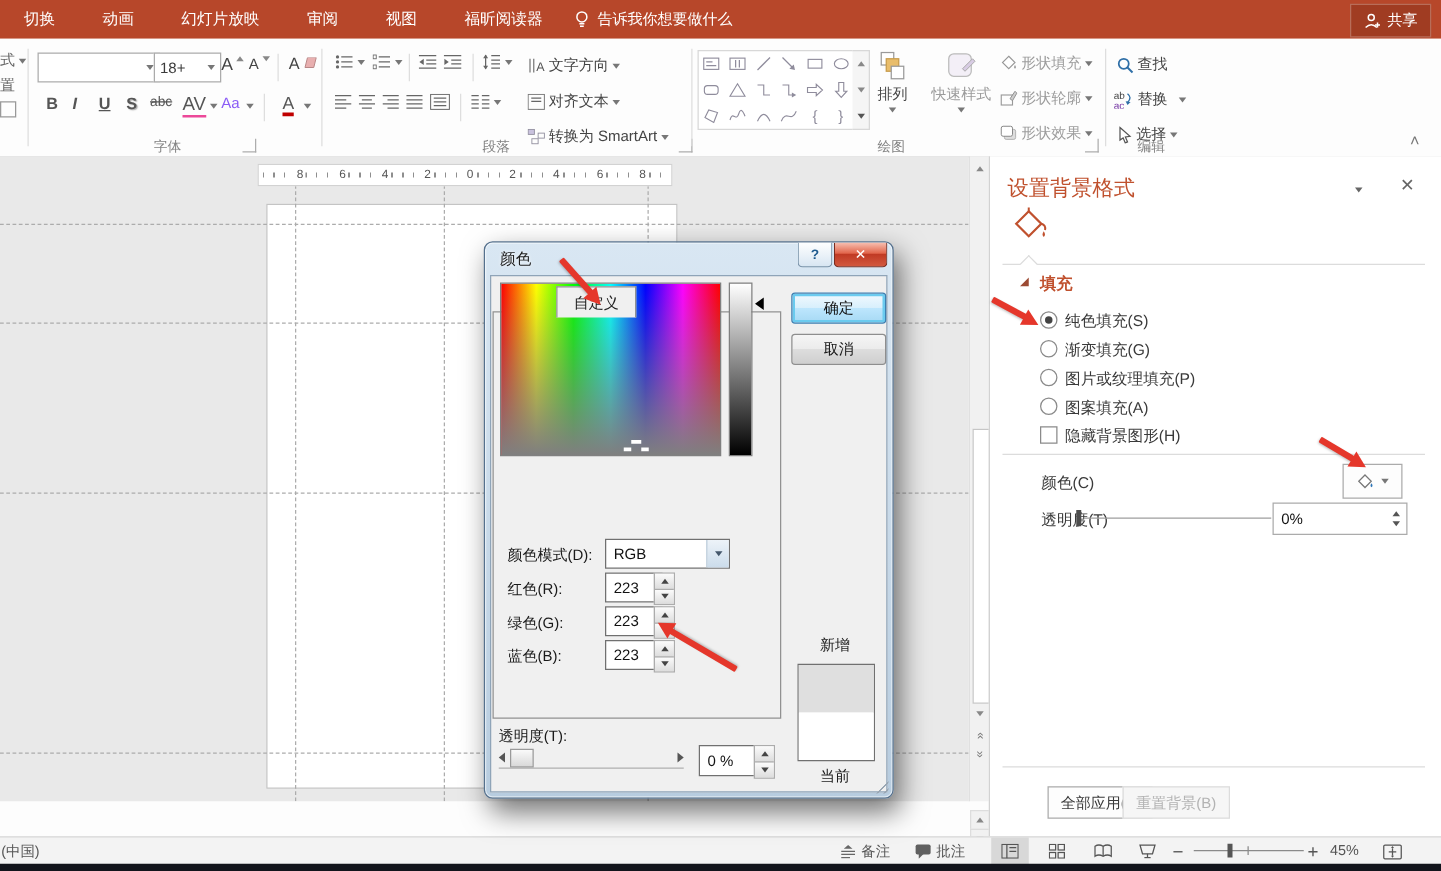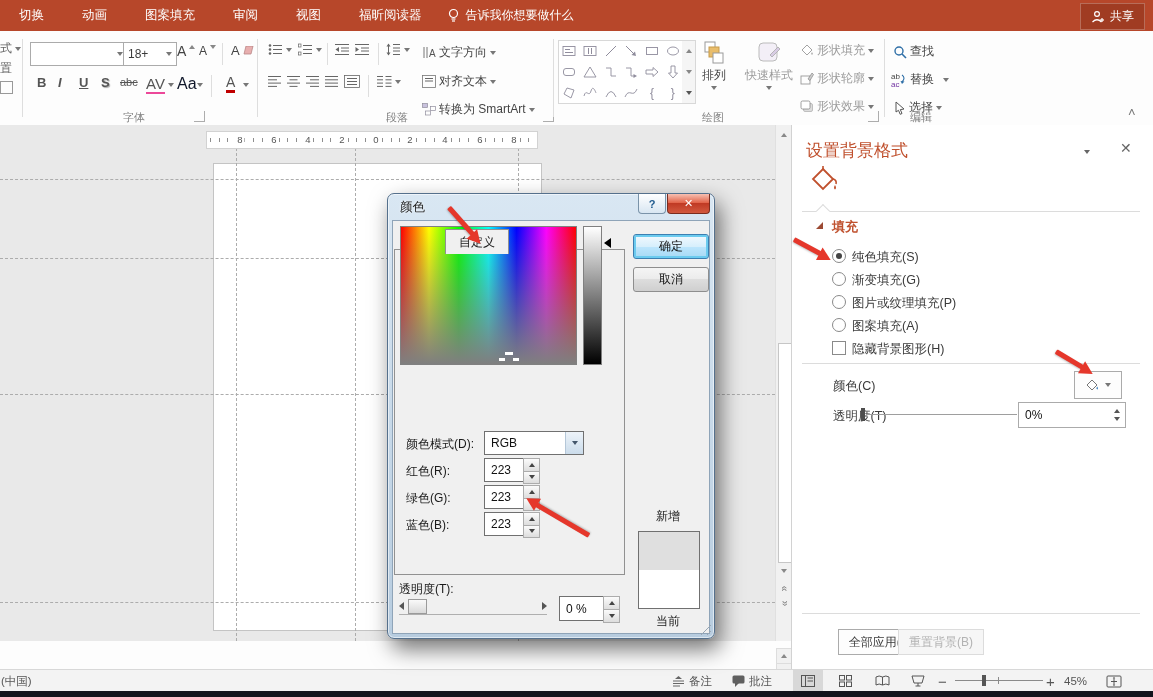--- a/index.html
+++ b/index.html
@@ -104,21 +104,21 @@
   svg{display:block;}
 </style>
 </head>
 <body>
 
 <div id="app">
 
   <div id="tabbar" class="ab">
     <span class="tab" style="margin-left:4px;">切换</span>
     <span class="tab" style="margin-left:8px;">动画</span>
-    <span class="tab" style="margin-left:8px;">图案填充</span>
+    <span class="tab" style="margin-left:8px;">幻灯片放映</span>
     <span class="tab" style="margin-left:8px;text-align:center;">审阅</span>
     <span class="tab" style="margin-left:8px;">视图</span>
     <span class="tab" style="margin-left:8px;">福昕阅读器</span>
     <div id="tellme">
       <svg width="13" height="15" viewBox="0 0 13 15">
         <circle cx="6.5" cy="5.5" r="4" fill="none" stroke="#fff" stroke-width="1.2"></circle>
         <line x1="4.5" y1="11" x2="8.5" y2="11" stroke="#fff" stroke-width="1.2"></line>
         <line x1="5" y1="13" x2="8" y2="13" stroke="#fff" stroke-width="1.2"></line>
       </svg>
       <span>告诉我你想要做什么</span>
@@ -182,21 +182,21 @@
     <span class="rbtn glyph" style="left:101px;top:44px;text-shadow:1px 1px 1px #AAA;">
         <span>S</span>
       </span>
     <span class="rbtn" style="left:120px;top:45px;font-size:11px;text-decoration:line-through;color:#555;">
         <span>abc</span>
       </span>
     <span class="rbtn" style="left:146px;top:44px;font-size:15px;color:#555;border-bottom:2px solid #ec4899;">
         <span>AV</span>
       </span>
     <i class="ct ab" style="left:168px;top:52px;"></i>
-    <span class="rbtn" style="left:177px;top:44px;font-size:16px;color:#0f172a;text-align:right;">
+    <span class="rbtn" style="left:177px;top:44px;font-size:12px;color:#8b5cf6;text-align:right;">
         <span>Aa</span>
       </span>
     <i class="ct ab" style="left:197px;top:52px;"></i>
     <div class="vsep" style="left:211px;top:44px;height:22px;"></div>
     <span class="rbtn" style="left:226px;top:43px;font-size:14px;color:#555;border-bottom:3px solid #C00000;padding-bottom:0;">
         <span>A</span>
       </span>
     <i class="ct ab" style="left:243px;top:52px;"></i>
     <div class="gl" style="left:84px;width:100px;">字体</div>
     <div class="launch" style="left:194px;top:80px;"></div>

